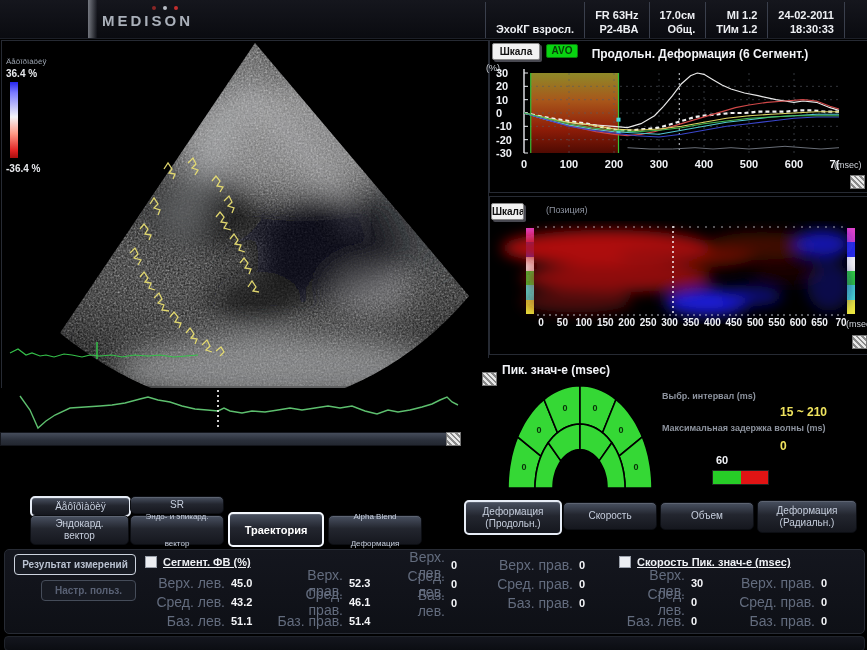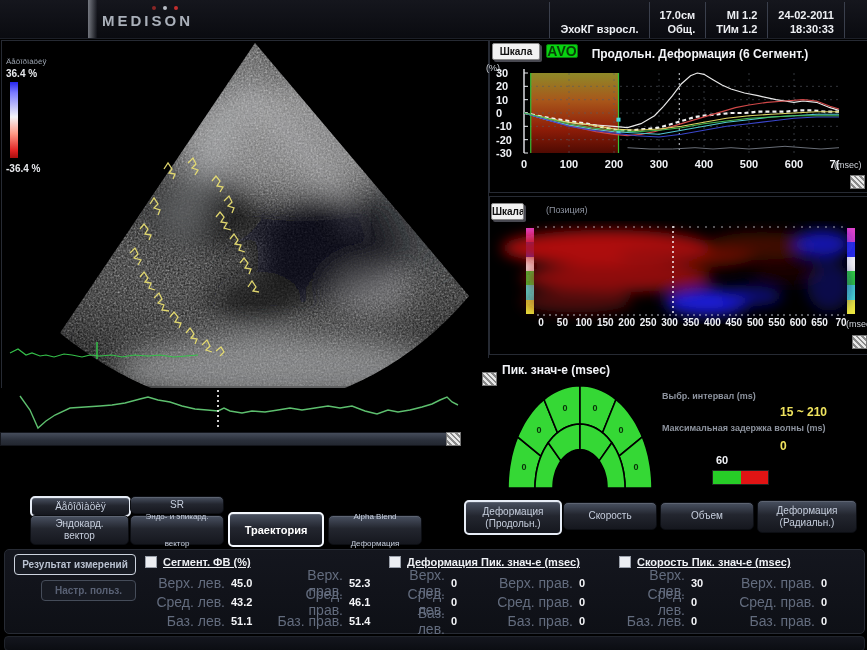--- a/index.html
+++ b/index.html
@@ -36,21 +36,21 @@
   .hatch-icon{position:absolute;width:13px;height:12px;border:1px solid #777;
     background:repeating-linear-gradient(45deg,#e8e8e8 0 2px,#8a8a8a 2px 4px);}
   
   #chart-panel{left:489px;top:40px;width:377px;height:151px;}
   #chart-title{position:absolute;left:60px;top:6px;width:300px;text-align:center;
     font-size:12px;font-weight:bold;color:#f2f4f8;}
   .scale-btn{position:absolute;background:linear-gradient(180deg,#ffffff,#dcdcе0);background-color:#f2f2f2;
     color:#111;font-size:10px;font-weight:bold;text-align:center;border:1px solid #888;
     box-shadow:2px 2px 0 rgba(90,90,100,.8);border-radius:2px;overflow:hidden;white-space:nowrap;}
   #chart-scale-btn{left:2px;top:2px;width:46px;height:15px;line-height:15px;}
-  .badge{position:absolute;width:30px;height:12px;font-size:14px;font-weight:bold;
+  .badge{position:absolute;width:30px;height:12px;font-size:10px;font-weight:bold;
     text-align:center;line-height:12px;border-radius:2px;}
   #avo-badge{left:56px;top:3px;background:#08d411;color:#083d08;border:1px solid #0a7a0a;}
   #avc-badge{left:56px;top:18px;background:#45d8e2;color:#07444a;border:1px solid #0a7a80;margin-top:40px;}
   #chart-yunit{position:absolute;left:-4px;top:22px;font-size:9px;color:#cfd3da;}
   .ytick{position:absolute;right:0;font-size:11px;font-weight:bold;color:#f0f2f6;}
   .xtick{position:absolute;font-size:11px;font-weight:bold;color:#f0f2f6;transform:translateX(-50%);}
   .x-unit{position:absolute;font-size:9px;color:#cfd3da;}
   
   #mmode-panel{left:489px;top:196px;width:377px;height:157px;}
   #mmode-scale-btn{left:1px;top:6px;width:29px;height:15px;line-height:15px;text-align:right;padding-right:2px;}
@@ -104,20 +104,24 @@
     <div id="logo-strip"></div>
     <div id="brand-dots">
       <i style="background:#8a2626"></i>
         <i style="background:#b8bcc4"></i>
         <i style="background:#c32d2d"></i>
     </div>
     <div id="brand">MEDISON</div>
     <div class="tb-group" style="right:22px;">
       <div class="tb-block single">
         <span>ЭхоКГ взросл.</span>
+      </div>
+      <div class="tb-block">
+        <span>FR 63Hz</span>
+          <span>P2-4BA</span>
       </div>
       <div class="tb-block">
         <span>17.0см</span>
           <span>Общ.</span>
       </div>
       <div class="tb-block">
         <span>MI 1.2</span>
           <span>ТИм 1.2</span>
       </div>
       <div class="tb-block tb-last">
@@ -430,24 +434,20 @@
           <div class="m-val">43.2</div>
           <div class="m-lab">Сред. прав.</div>
           <div class="m-val">46.1</div>
           <div class="m-lab">Баз. лев.</div>
           <div class="m-val">51.1</div>
           <div class="m-lab">Баз. прав.</div>
           <div class="m-val">51.4</div>
         </div>
       </div>
       <div class="m-section" style="left: 384px;">
-        <div class="m-head">
-          <span class="cb"></span>
-          <span class="ht">Деформация Пик. знач-е (msec)</span>
-        </div>
         <div class="m-grid" style="grid-template-columns: 62px 42px 86px 42px;">
           <div class="m-lab">Верх. лев.</div>
           <div class="m-val">0</div>
           <div class="m-lab">Верх. прав.</div>
           <div class="m-val">0</div>
           <div class="m-lab">Сред. лев.</div>
           <div class="m-val">0</div>
           <div class="m-lab">Сред. прав.</div>
           <div class="m-val">0</div>
           <div class="m-lab">Баз. лев.</div>

